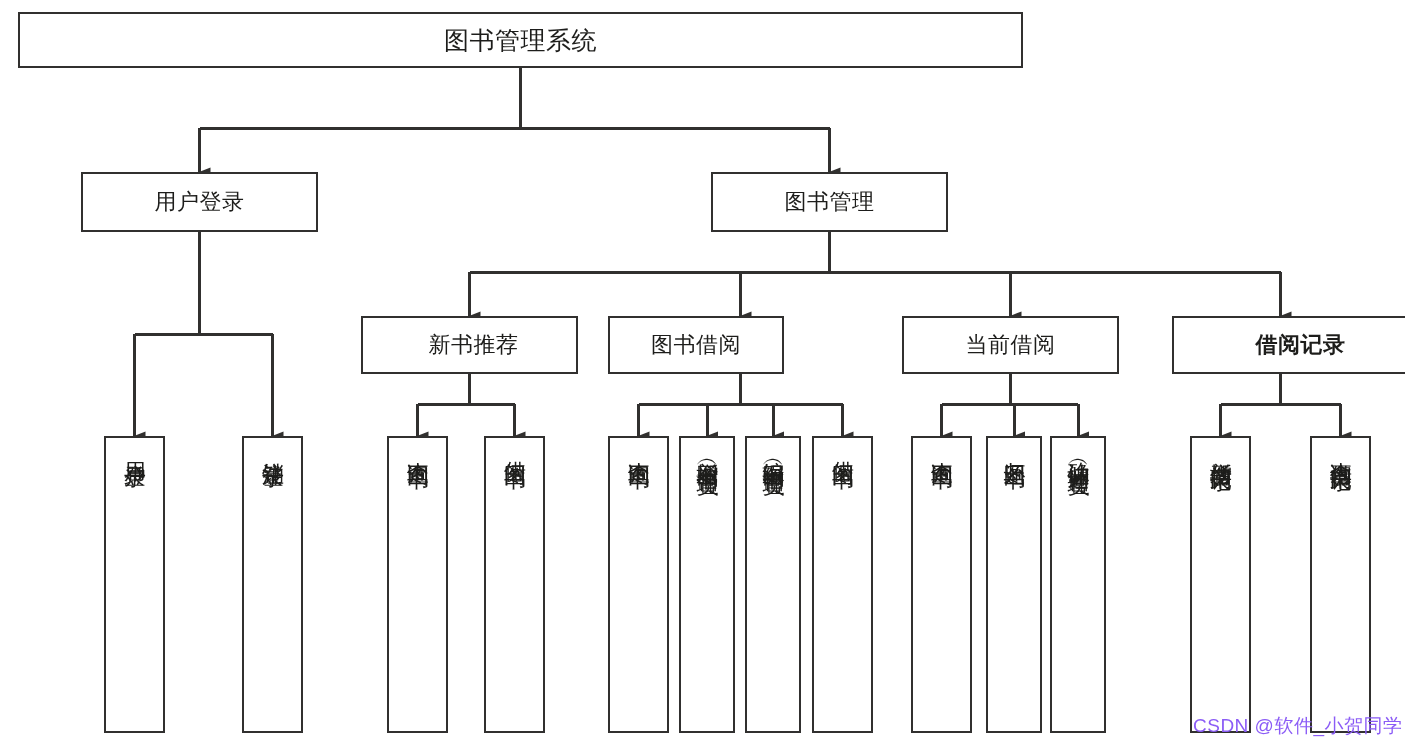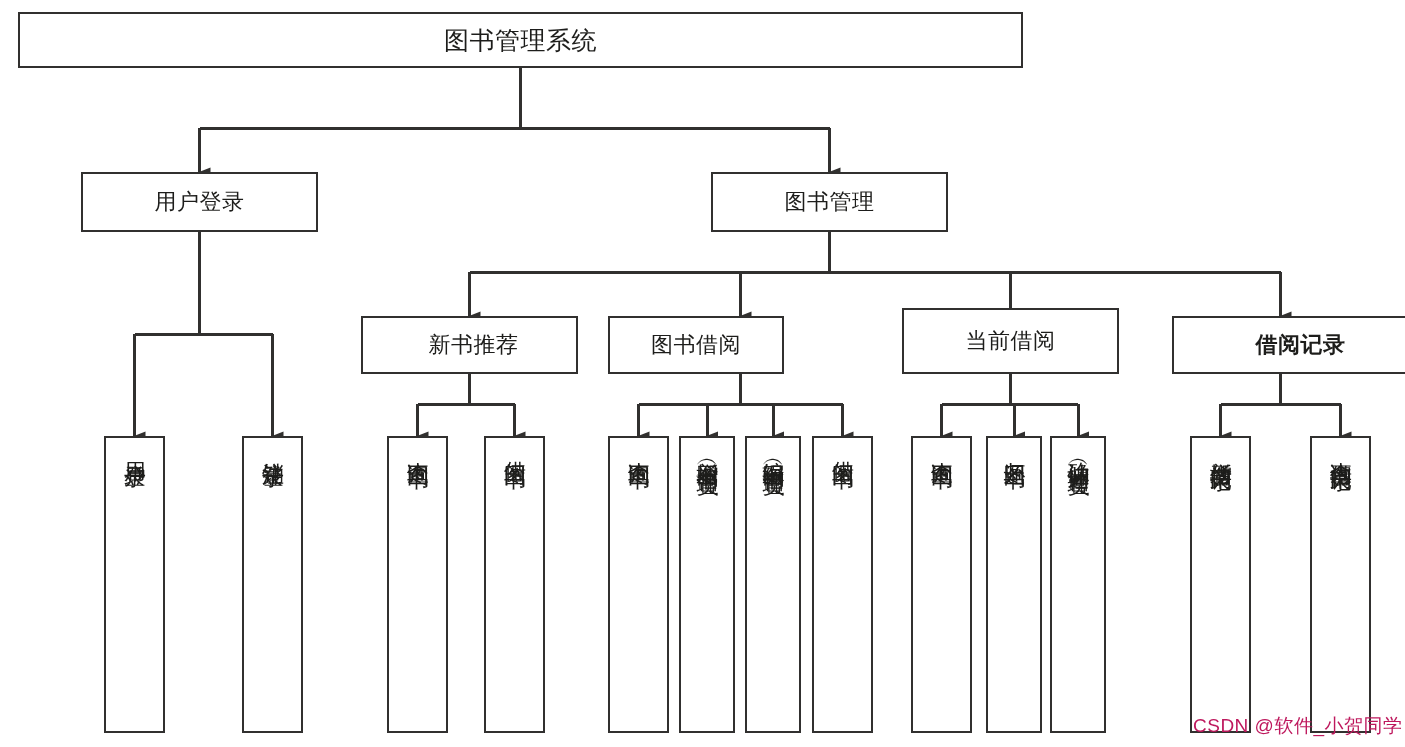--- a/index.html
+++ b/index.html
@@ -55,21 +55,21 @@
   }
   .leaf {
     align-items: flex-start;
     padding-top: 6px;
   }
   #watermark {
     position: absolute;
     left: 1193px;
     top: 713px;
     font-size: 19px;
-    color: #be185d;
+    color: #8b5cf6;
     white-space: nowrap;
     letter-spacing: 0.5px;
     pointer-events: none;
   }
 </style>
 </head>
 <body>
 
 <div id="stage">
   <svg id="diagram-svg" viewBox="0 0 1405 747" xmlns="http://www.w3.org/2000/svg">
@@ -123,21 +123,21 @@
       </div>
       <div class="node-box lvl-2" style="left: 711px; top: 172px; width: 237px; height: 60px;">
         <span class="node-label">图书管理</span>
       </div>
       <div class="node-box lvl-3" style="left: 361px; top: 316px; width: 217px; height: 58px; padding-left: 8px;">
         <span class="node-label">新书推荐</span>
       </div>
       <div class="node-box lvl-3" style="left: 608px; top: 316px; width: 176px; height: 58px;">
         <span class="node-label">图书借阅</span>
       </div>
-      <div class="node-box lvl-3" style="left: 902px; top: 308px; width: 217px; height: 66px;">
+      <div class="node-box lvl-3" style="left: 902px; top: 316px; width: 217px; height: 58px;">
         <span class="node-label">当前借阅</span>
       </div>
       <div class="node-box lvl-3" style="left: 1172px; top: 316px; width: 257px; height: 58px; font-weight: bold;">
         <span class="node-label">借阅记录</span>
       </div>
       <div class="node-box lvl-4 leaf" style="left: 104px; top: 436px; width: 61px; height: 297px;">
         <span class="node-label">用户登录</span>
       </div>
       <div class="node-box lvl-4 leaf" style="left: 242px; top: 436px; width: 61px; height: 297px;">
         <span class="node-label">注销登录</span>

